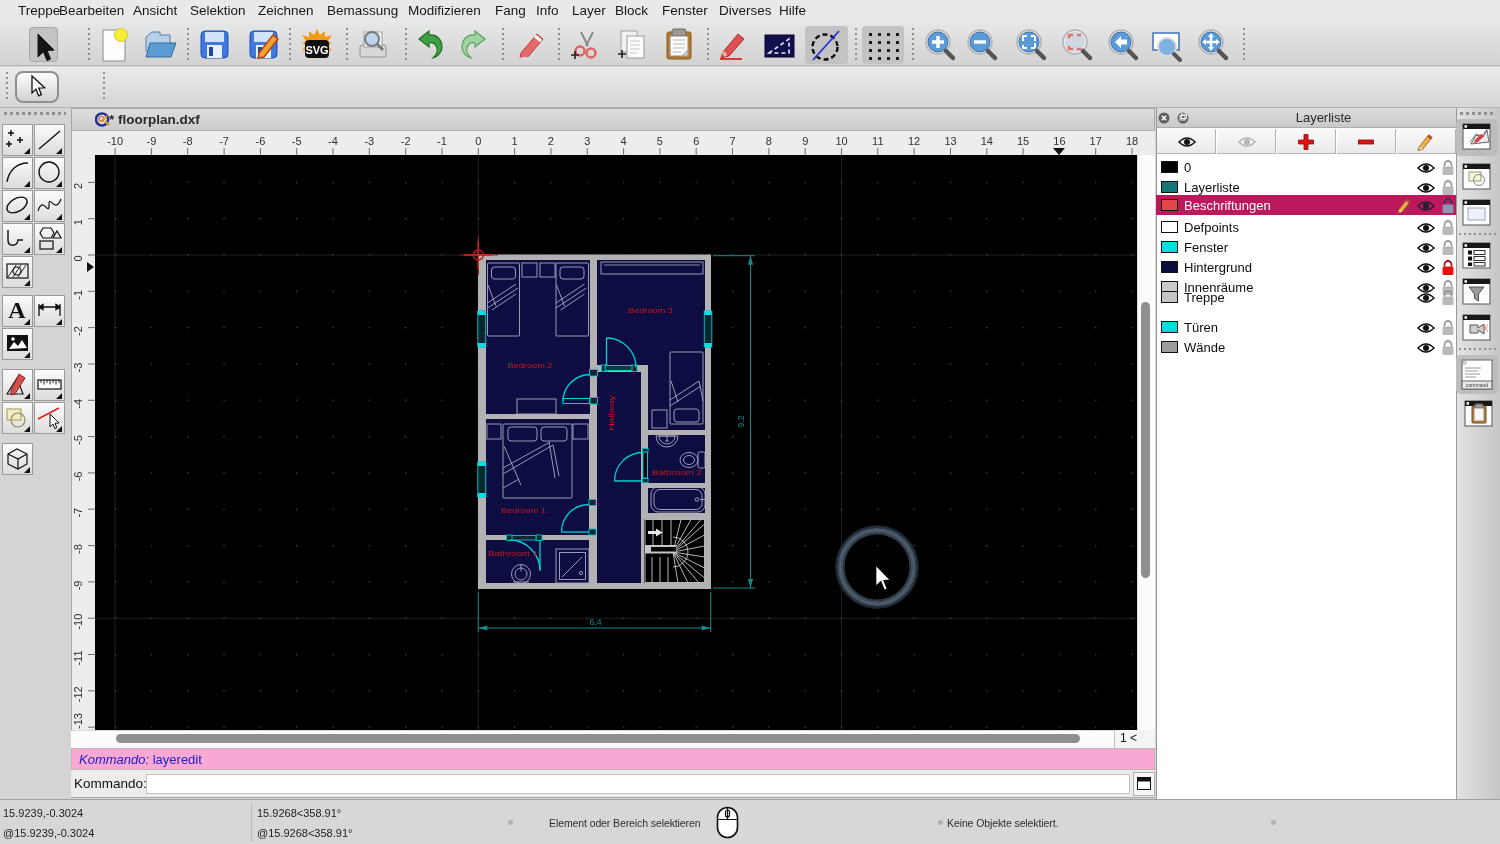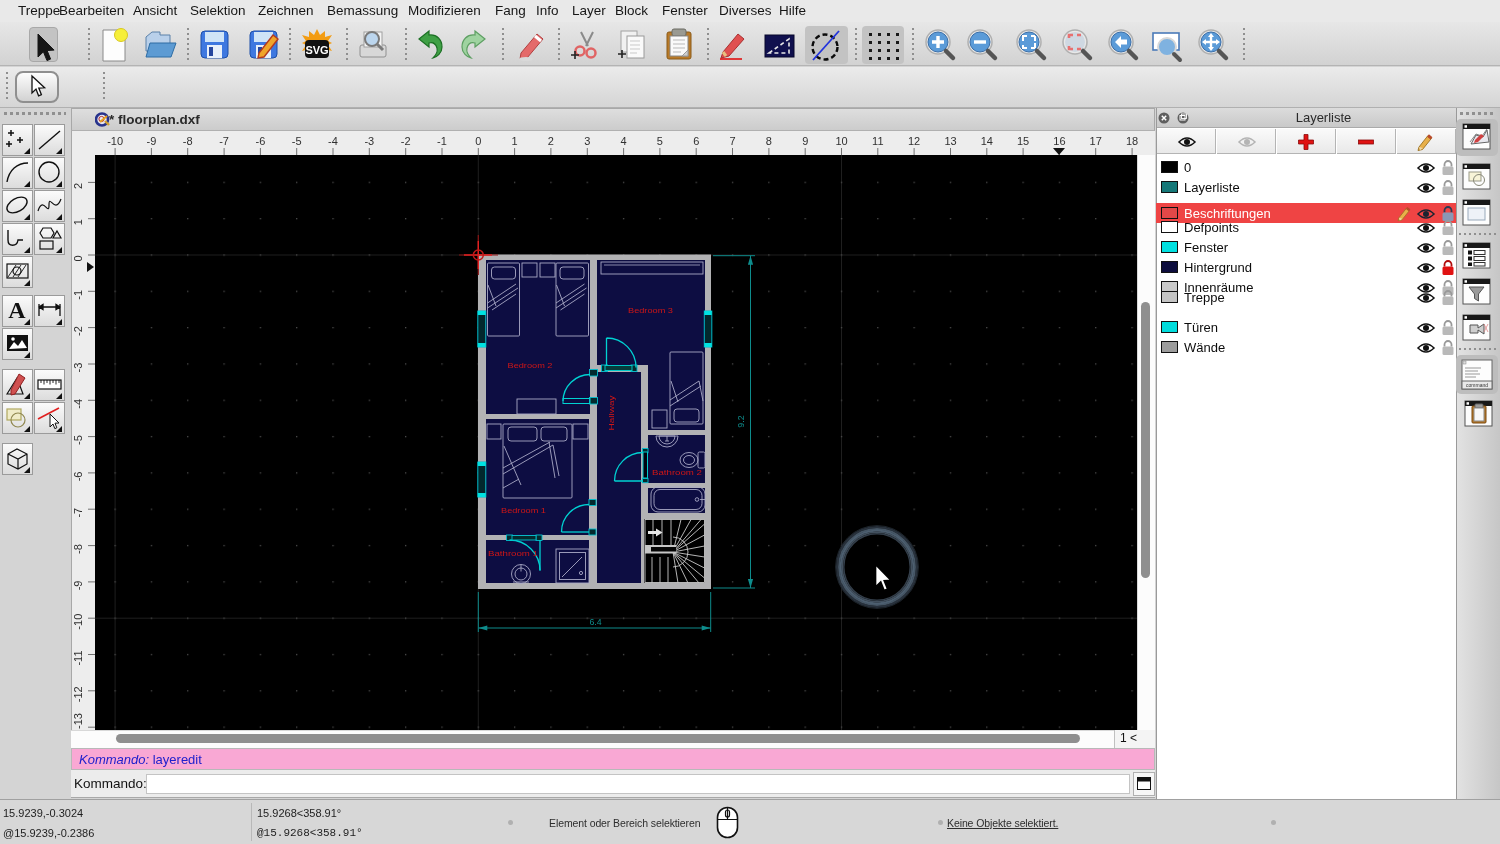--- a/index.html
+++ b/index.html
@@ -582,21 +582,21 @@
     <span class="nm">Layerliste</span>
     <svg class="abs" style="left:260px;top:3.5px" width="20" height="14" viewBox="0 0 20 14">
       <path d="M2,7 Q10,-1 18,7 Q10,15 2,7 z" fill="none" stroke="#111" stroke-width="1.6"></path>
       <circle cx="10" cy="7" r="3" fill="#111"></circle>
     </svg>
     <svg class="abs" style="left:284px;top:2.5px" width="16" height="16" viewBox="0 0 16 16">
       <path d="M4.5,6.5 v-2 a3.5,3.5 0 0 1 7,0 v2" fill="none" stroke="#999" stroke-width="1.8"></path>
       <rect x="2.5" y="6.5" width="11" height="8.5" rx="1.5" fill="#b9b9b9"></rect>
     </svg>
   </div>
-<div class="lrow" style="top:203px;background:#ef4444;color:#fff;padding-left:10px;">
+<div class="lrow" style="top:195px;background:#be185d;color:#fff;padding-left:10px;">
     <span class="sw" style="background:#e24848"></span>
     <span class="nm">Beschriftungen</span>
     <svg class="abs" style="left:240px;top:2px" width="17" height="17" viewBox="0 0 19 20">
       <path d="M3,15 L12,3.5 l3.5,2.8 L6.5,17.5 l-4.5,1 z" fill="#e8b04a" stroke="#9a7020" stroke-width="0.9"></path>
       <path d="M12,3.5 l3.5,2.8" stroke="#b84a2a" stroke-width="3"></path>
       <path d="M3,15 l1,3.3 3,-2.2" fill="#f0d8a8"></path>
     </svg>
     <svg class="abs" style="left:260px;top:3.5px" width="20" height="14" viewBox="0 0 20 14">
       <path d="M2,7 Q10,-1 18,7 Q10,15 2,7 z" fill="none" stroke="#1a2430" stroke-width="1.6"></path>
       <circle cx="10" cy="7" r="3" fill="#1a2430"></circle>
@@ -751,26 +751,26 @@
 <svg class="abs" style="left:1464px;top:400px" width="29" height="29" viewBox="0 0 29 29">
     <rect x="1" y="1" width="27" height="25" fill="#fdfdfd" stroke="#555"></rect>
     <rect x="1" y="1" width="27" height="5" fill="#181818"></rect>
     <rect x="2.5" y="2.2" width="2.5" height="2.5" fill="#fff"></rect>
     <rect x="8" y="6" width="14" height="17" rx="1" fill="#b97a28" stroke="#7a4a12"></rect>
     <rect x="11" y="4" width="8" height="4" rx="1" fill="#999" stroke="#666"></rect>
     <rect x="10" y="8" width="10" height="13" fill="#f8f8f8" stroke="#888"></rect>
   </svg>
 <div id="status">
     <div class="abs" style="left:3px;top:7px;">15.9239,-0.3024</div>
-    <div class="abs" style="left:3px;top:27px;">@15.9239,-0.2386</div>
+    <div class="abs" style="left:3px;top:27px;">@15.9239,-0.3024</div>
     <div class="abs" style="left:251px;top:3px;width:1px;height:38px;background:#b8b8b8;"></div>
     <div class="abs" style="left:257px;top:7px;">15.9268&lt;358.91°</div>
-    <div class="abs" style="left:257px;top:27px;font-family:Liberation Mono, monospace;">@15.9268&lt;358.91°</div>
+    <div class="abs" style="left:257px;top:27px;">@15.9268&lt;358.91°</div>
     <div class="abs" style="left:508px;top:20px;width:5px;height:5px;border-radius:3px;background:#b0b0b0;"></div>
     <div class="abs" style="left:549px;top:17px;font-size:10.5px;letter-spacing:-0.1px;color:#2e2e2e;">Element oder Bereich selektieren</div>
     <svg class="abs" style="left:716px;top:6px" width="23" height="33" viewBox="0 0 23 33">
       <rect x="1.5" y="1.5" width="20" height="30" rx="10" fill="#fff" stroke="#111" stroke-width="1.6"></rect>
       <path d="M11.5,1.5 v12 M1.5,13.5 h20" stroke="#111" stroke-width="1.2"></path>
       <rect x="9.5" y="4" width="4" height="7" rx="2" fill="none" stroke="#111" stroke-width="1.2"></rect>
     </svg>
-    <div class="abs" style="left:947px;top:17px;font-size:10.5px;letter-spacing:-0.1px;color:#2e2e2e;text-decoration:underline;">Keine Objekte selektiert.</div>
+    <div class="abs" style="left:947px;top:17px;font-size:10.5px;letter-spacing:-0.1px;color:#2e2e2e;">Keine Objekte selektiert.</div>
     <div class="abs" style="left:938px;top:20px;width:5px;height:5px;border-radius:3px;background:#b0b0b0;"></div>
     <div class="abs" style="left:1271px;top:20px;width:5px;height:5px;border-radius:3px;background:#b0b0b0;"></div>
   </div>
 </body></html>

